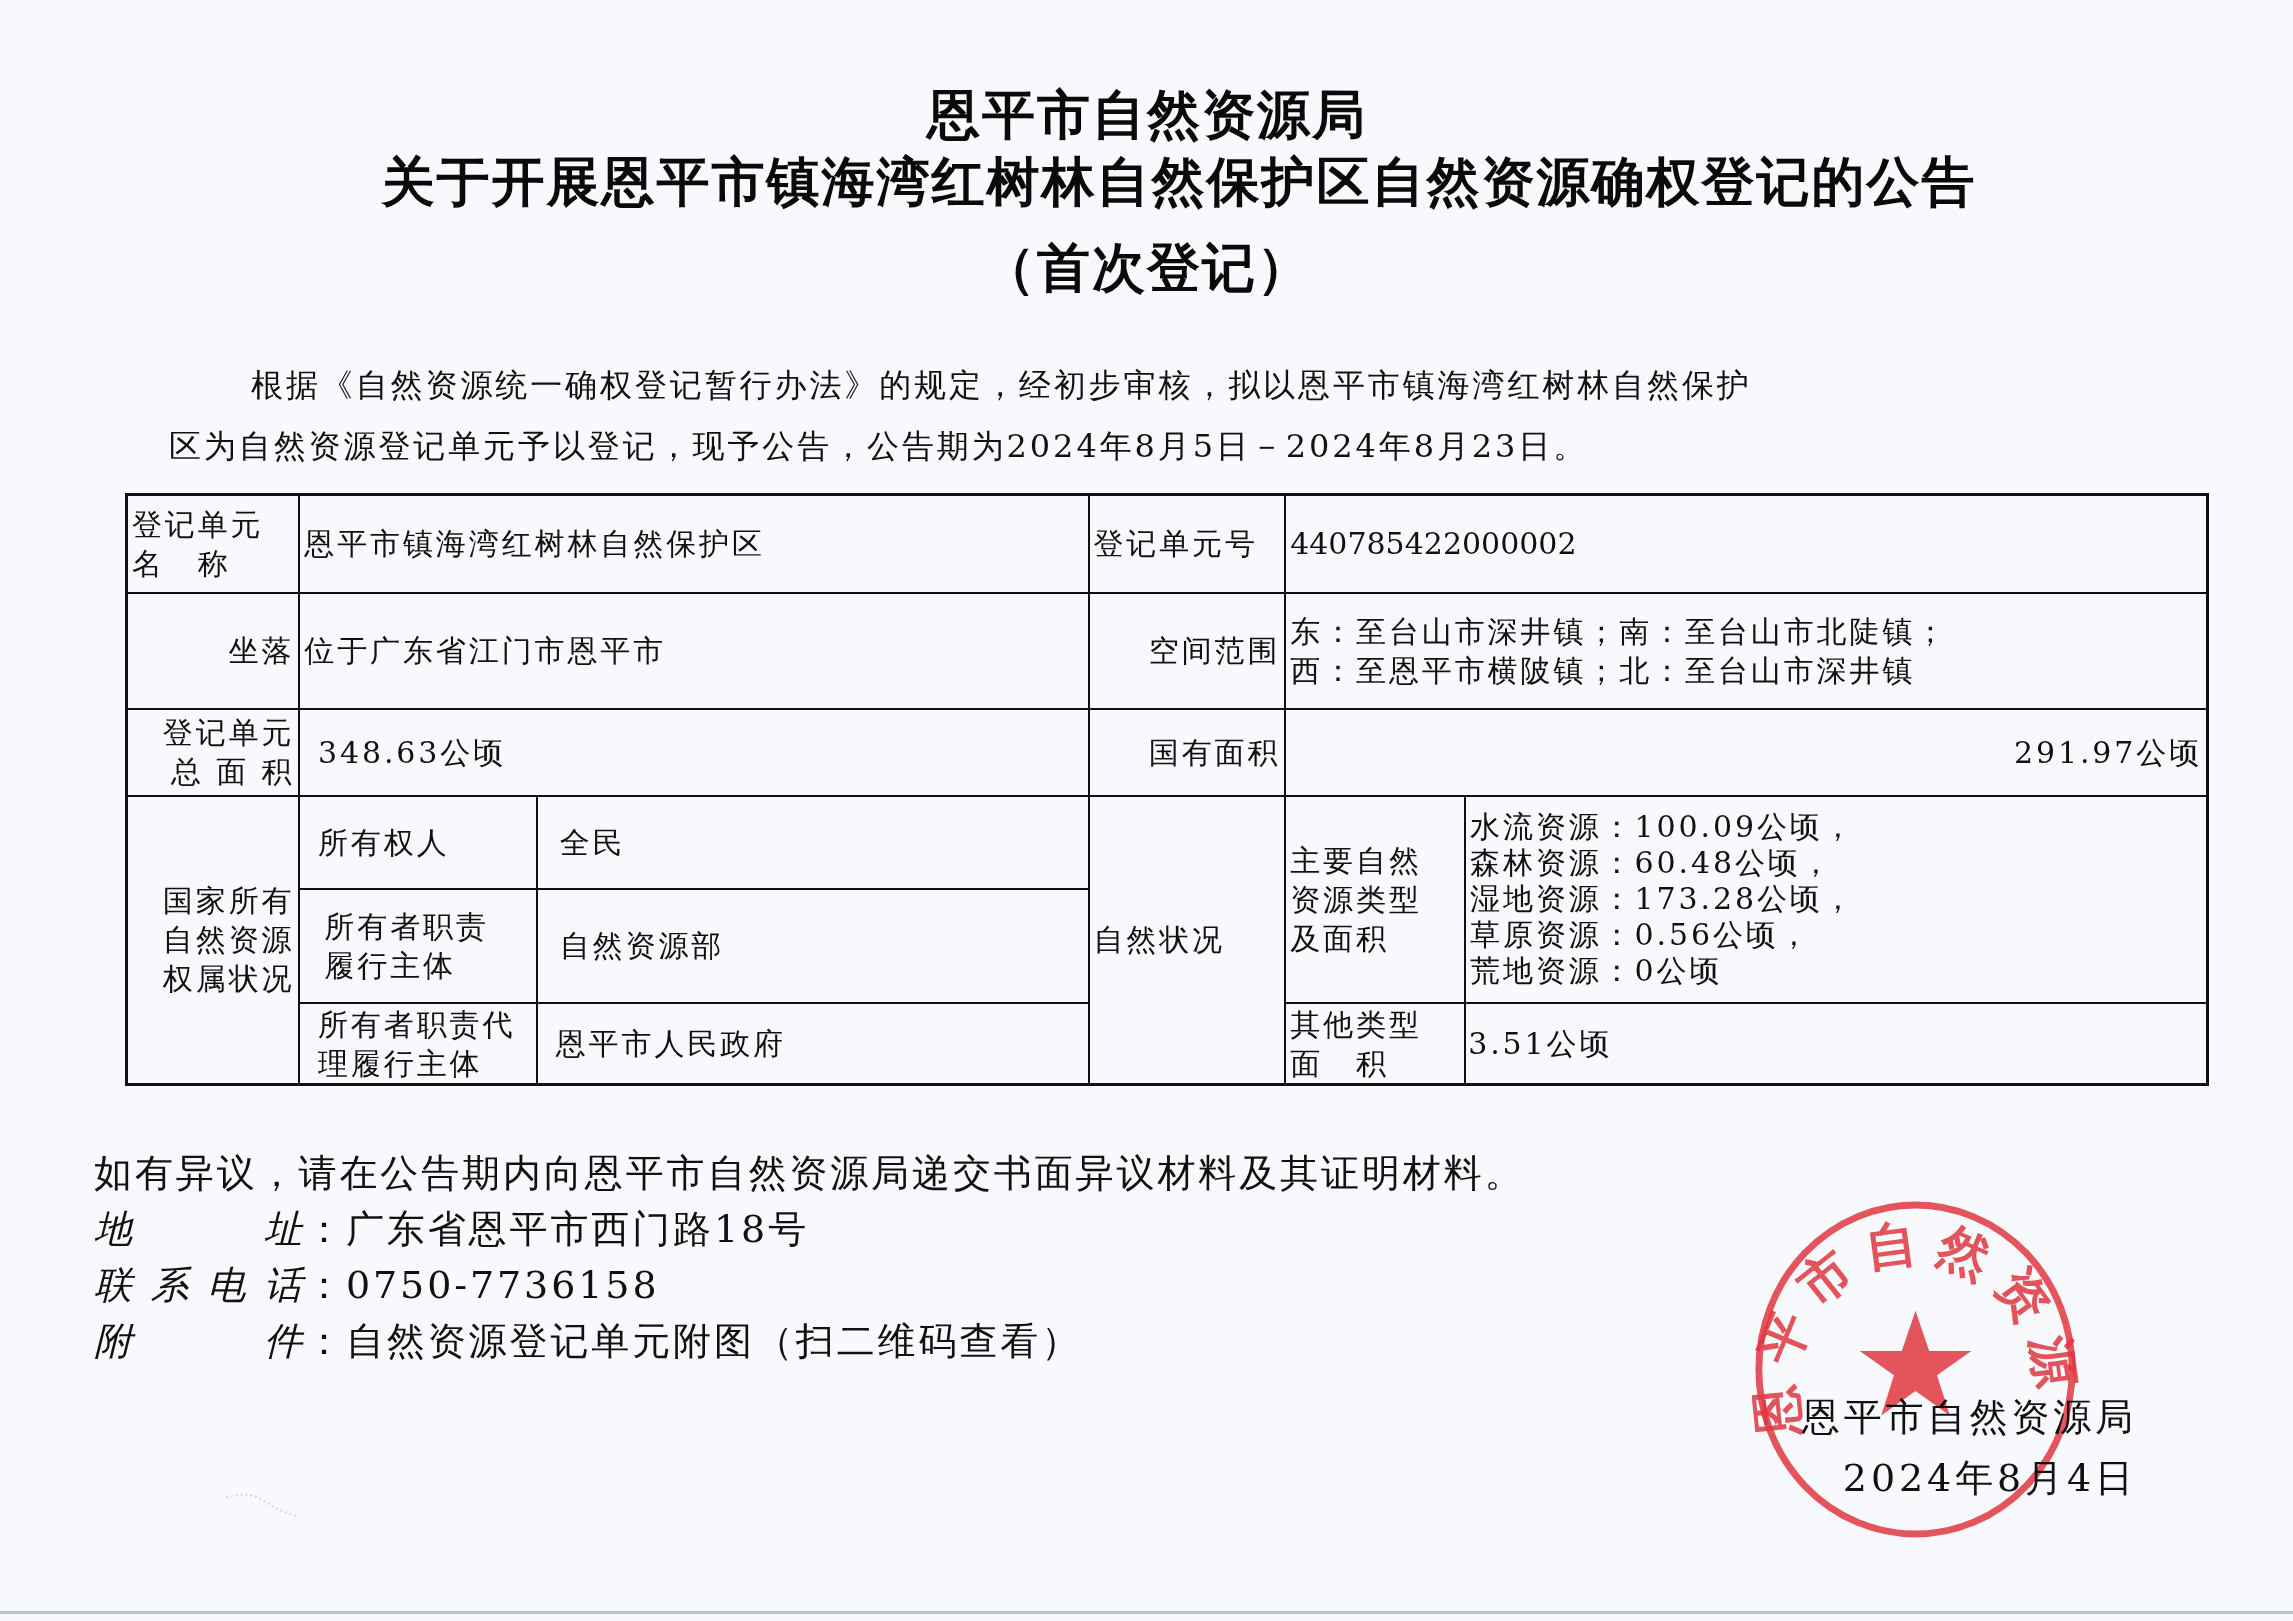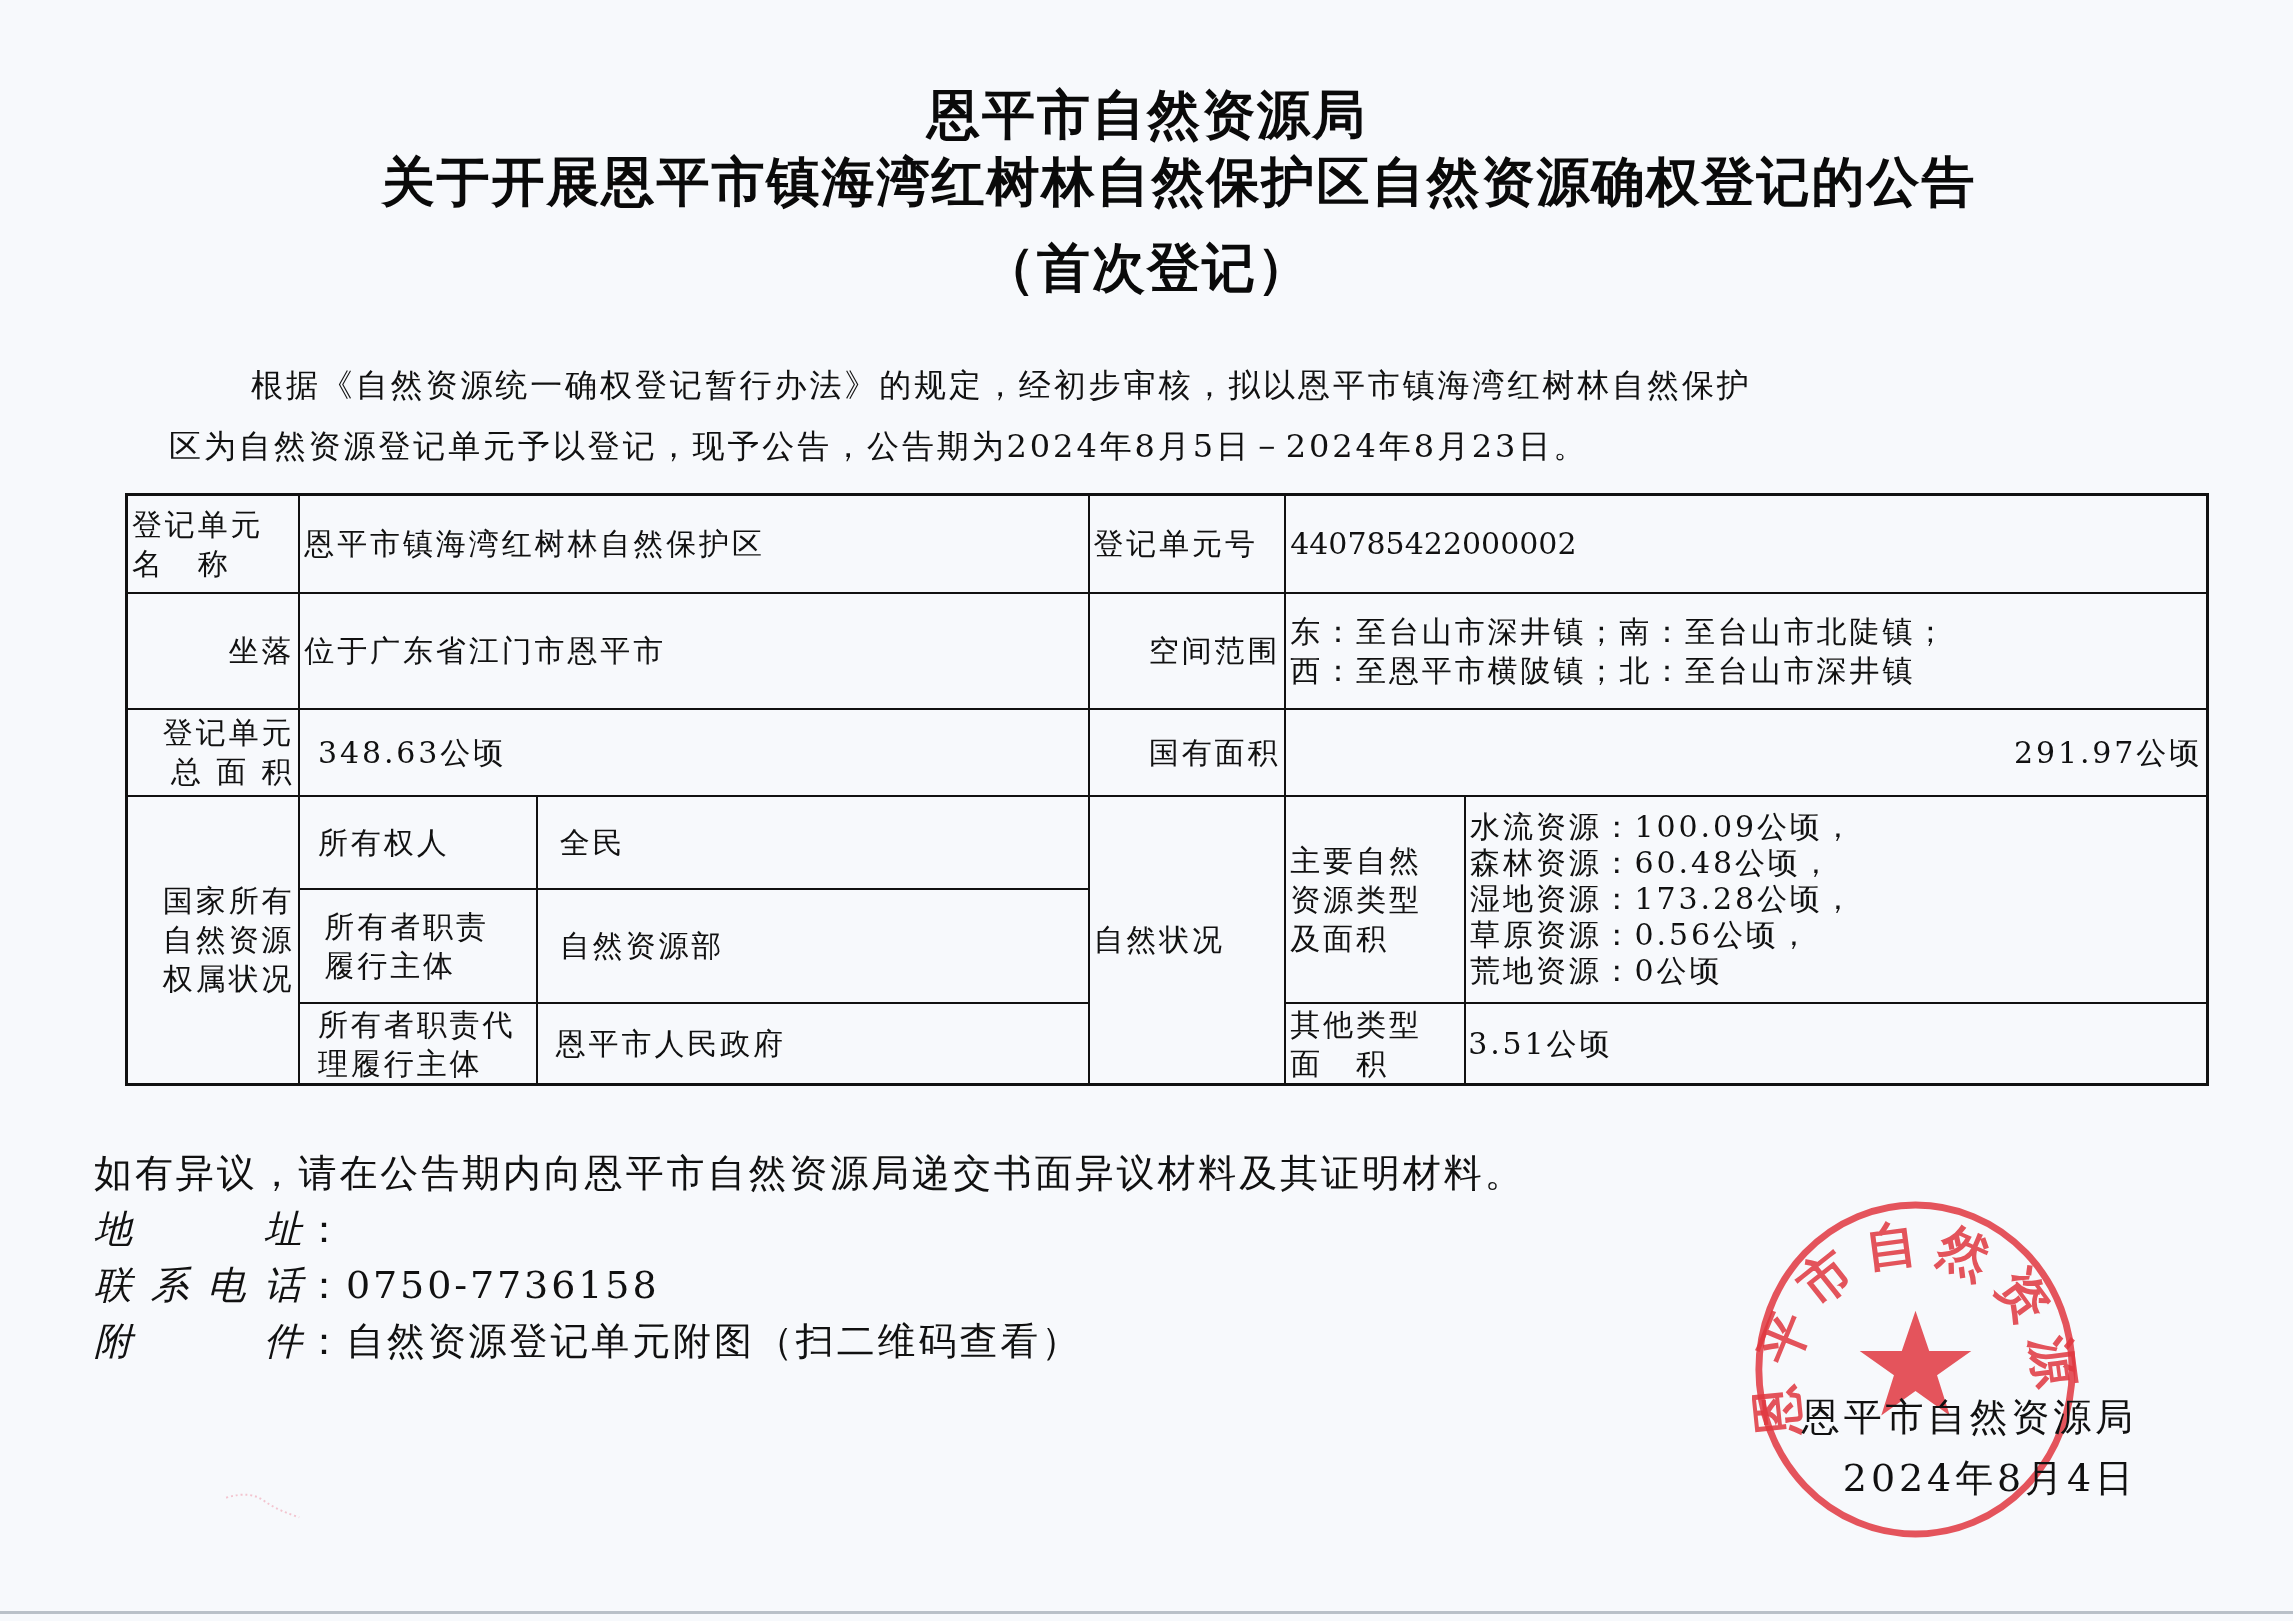--- a/index.html
+++ b/index.html
@@ -114,20 +114,21 @@
     <td style="padding-left:2px">3.51公顷</td>
   </tr>
 </tbody>
   </table>
 
 <div class="footer">
   <div>如有异议，请在公告期内向恩平市自然资源局递交书面异议材料及其证明材料。</div>
   <div class="row">
     <span class="lbl">地址</span>
       <span>：</span>
+      <span>广东省恩平市西门路18号</span>
   </div>
   <div class="row">
     <span class="lbl">联系电话</span>
       <span>：</span>
       <span>0750-7736158</span>
   </div>
   <div class="row">
     <span class="lbl">附件</span>
       <span>：</span>
       <span>自然资源登记单元附图（扫二维码查看）</span>

